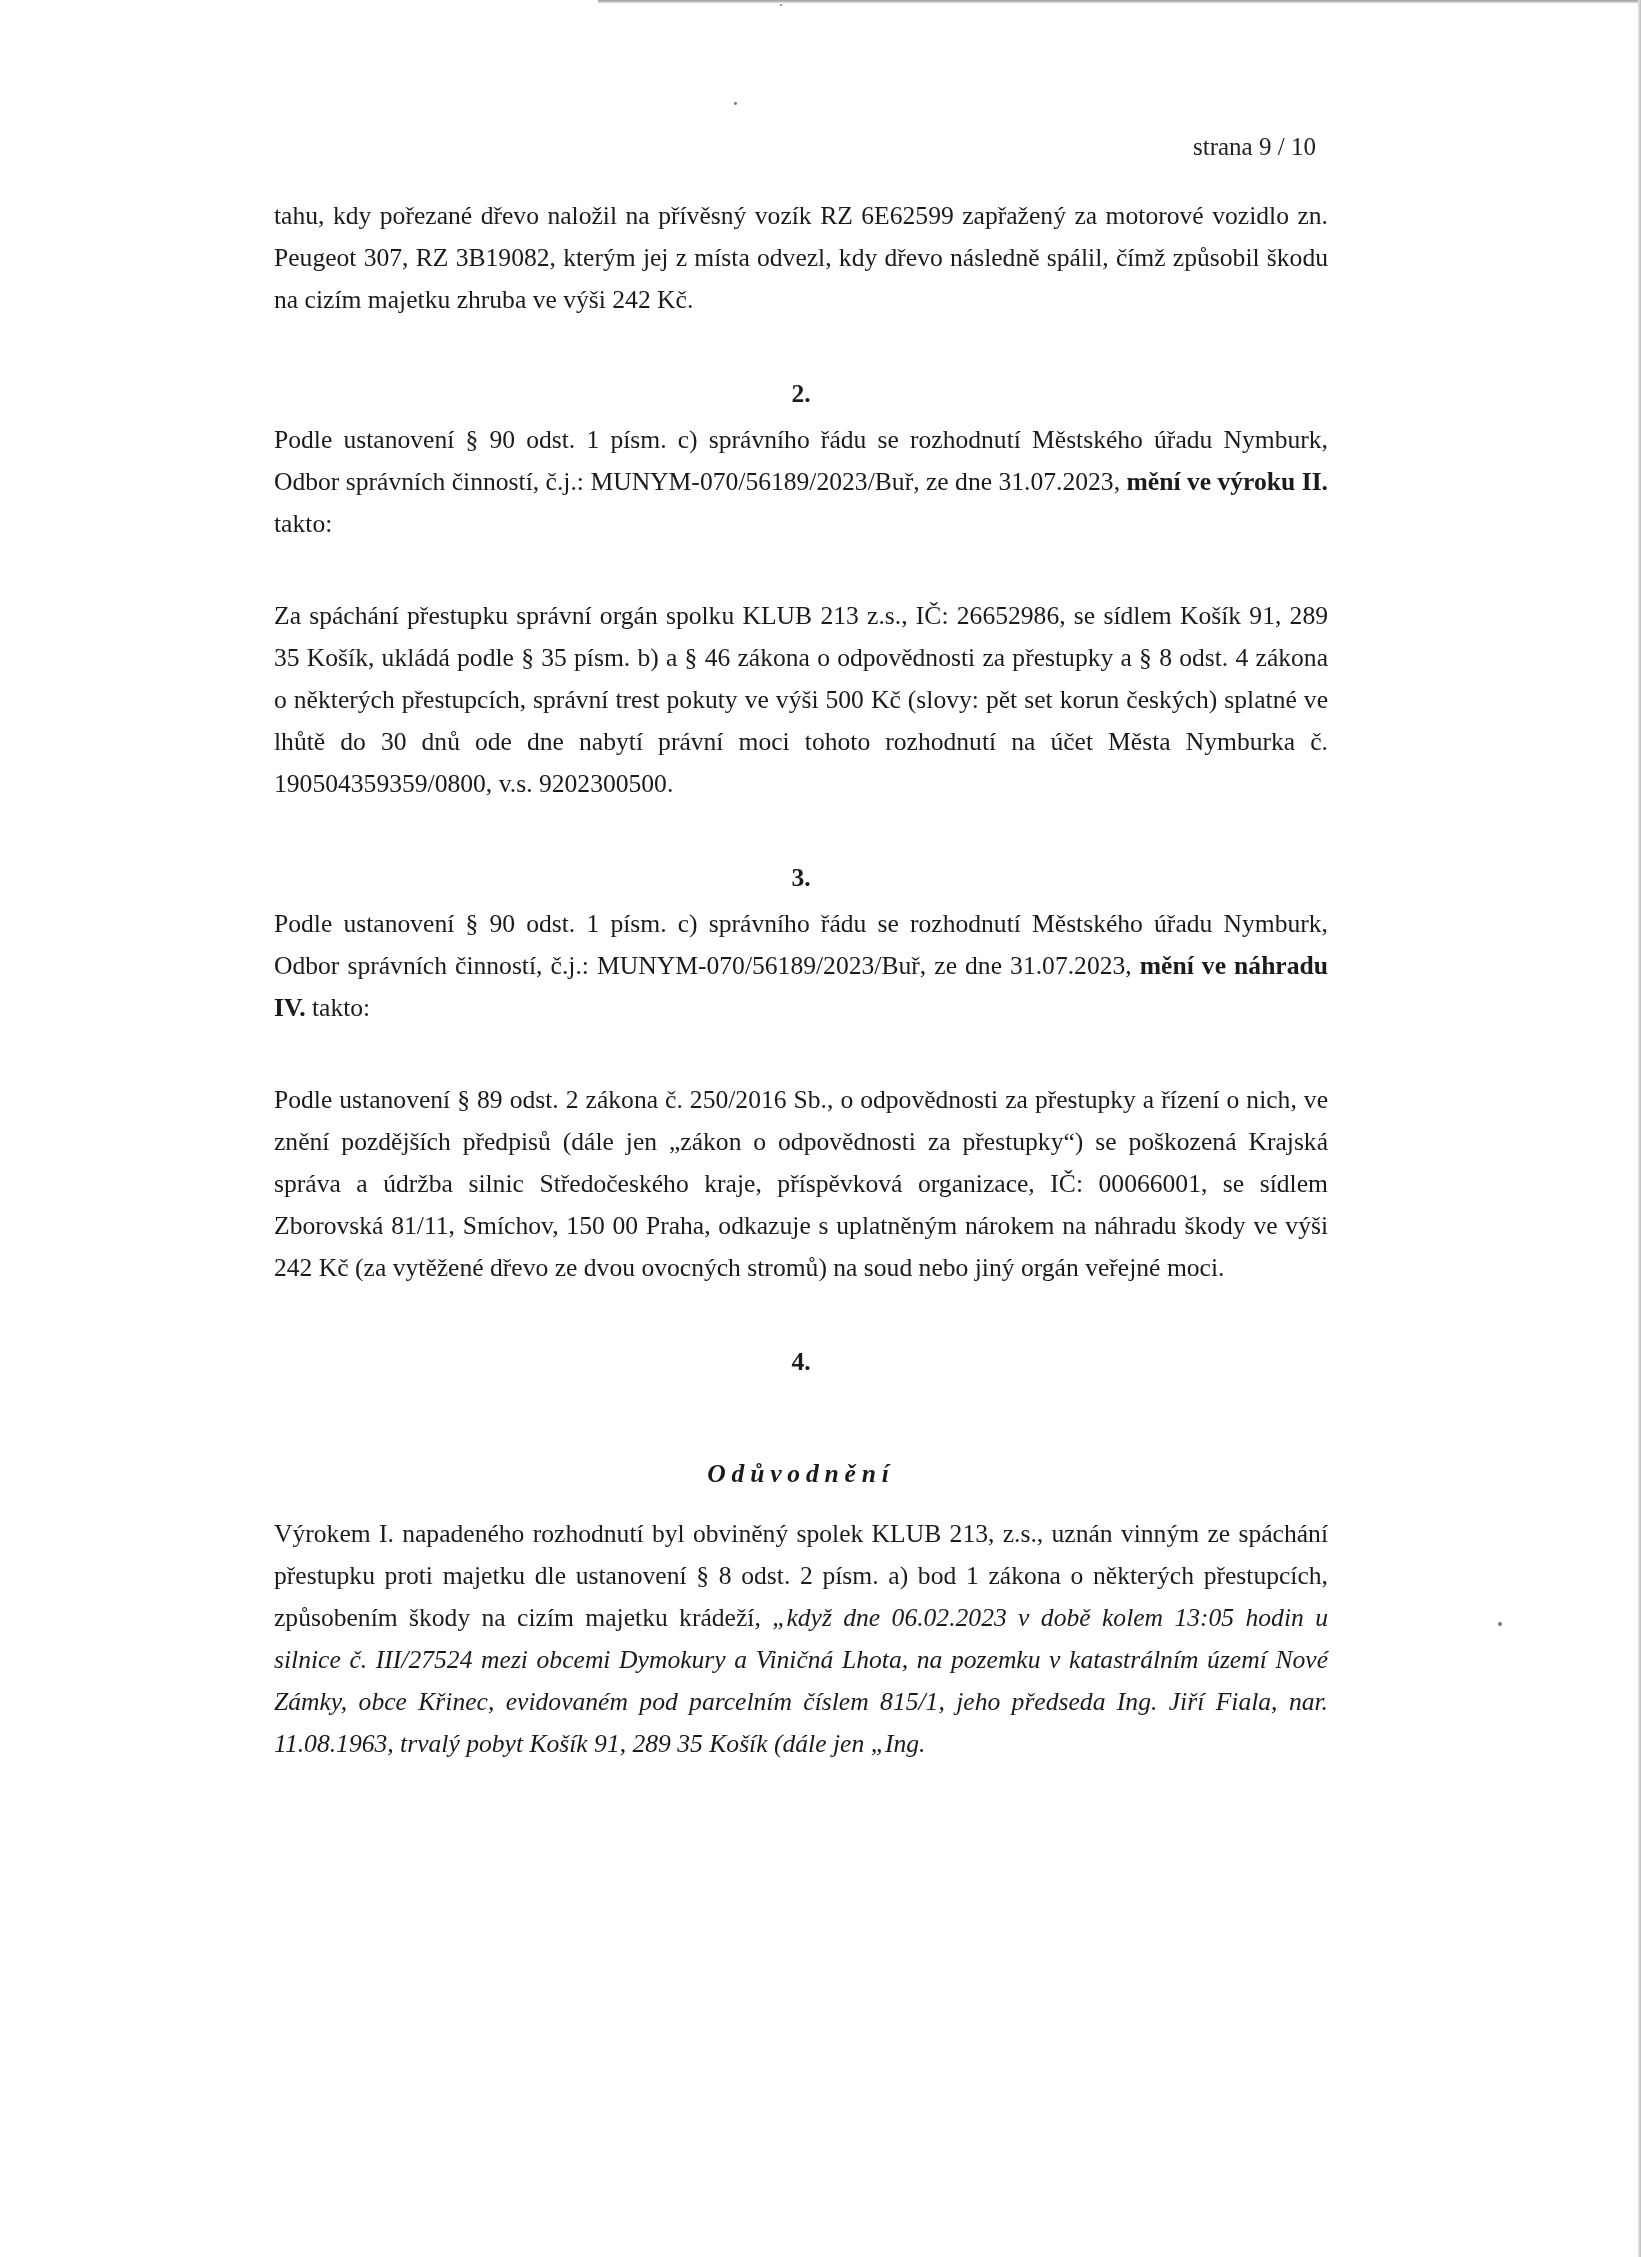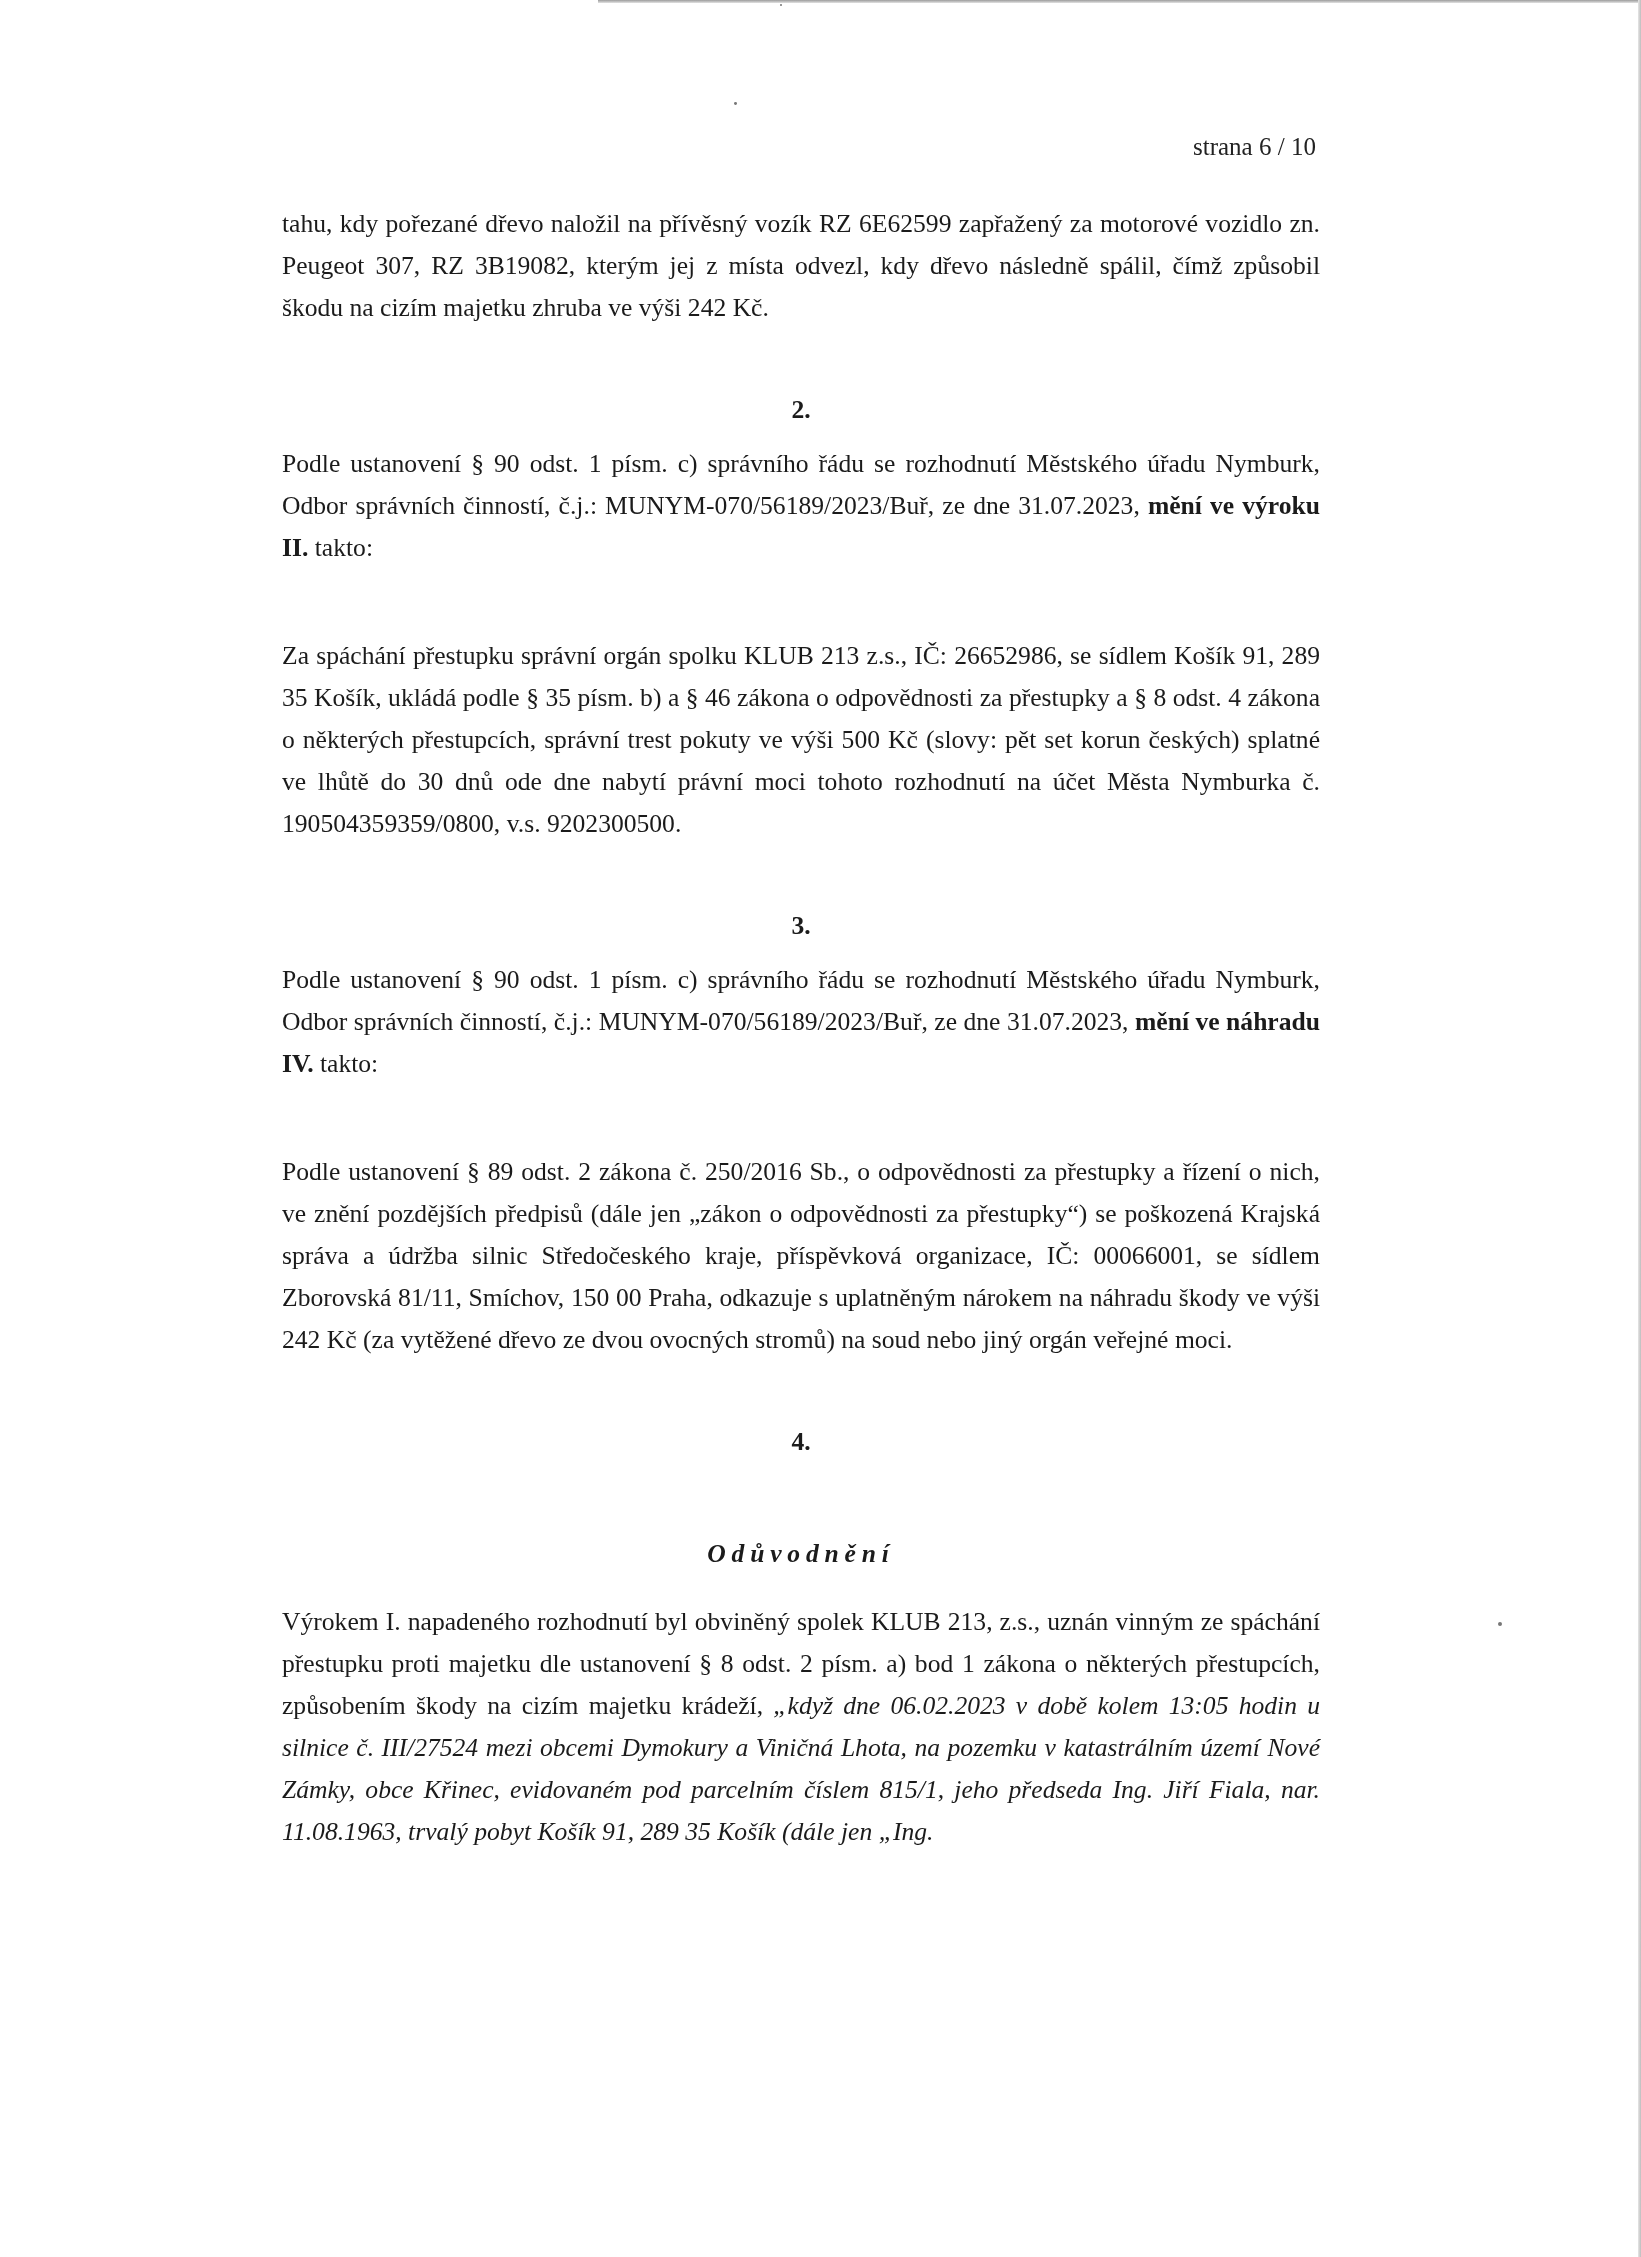--- a/index.html
+++ b/index.html
@@ -43,21 +43,21 @@
       position: absolute;
       left: 270px;
       top: 191px;
       width: 1062px;
       font-size: 25.6px;
       line-height: 42px;
       text-align: justify;
       color: #1b1b1b;
     }
     .para {
-      margin: 12px;
+      margin: 4px;
     }
     .heading-num {
       text-align: center;
       font-weight: bold;
       margin: 0;
     }
     .gap-1 { height: 48px; }
     .gap-2 { height: 42px; }
     .gap-3 { height: 48px; }
     .gap-4 { height: 70px; }
@@ -77,21 +77,21 @@
       background: #777;
     }
   </style>
 </head>
 <body>
 
 <div class="page">
   <div class="scan-edge-top"></div>
   <div class="scan-edge-right"></div>
 
-  <div class="page-number">strana 6 / 10</div>
+  <div class="page-number">strana 9 / 10</div>
 
   <div class="content">
 
     <p class="para">tahu, kdy pořezané dřevo naložil na přívěsný vozík RZ 6E62599 zapřažený za motorové vozidlo zn. Peugeot 307, RZ 3B19082, kterým jej z místa odvezl, kdy dřevo následně spálil, čímž způsobil škodu na cizím majetku zhruba ve výši 242 Kč.</p>
 
     <div class="gap-1"></div>
 
     <p class="heading-num">2.</p>
     <p class="para"><span>Podle ustanovení § 90 odst. 1 písm. c) správního řádu se rozhodnutí Městského úřadu Nymburk, Odbor správních činností, č.j.: MUNYM-070/56189/2023/Buř, ze dne 31.07.2023,</span> <b class="kw">mění ve výroku II.</b><span> takto:</span></p>
 

